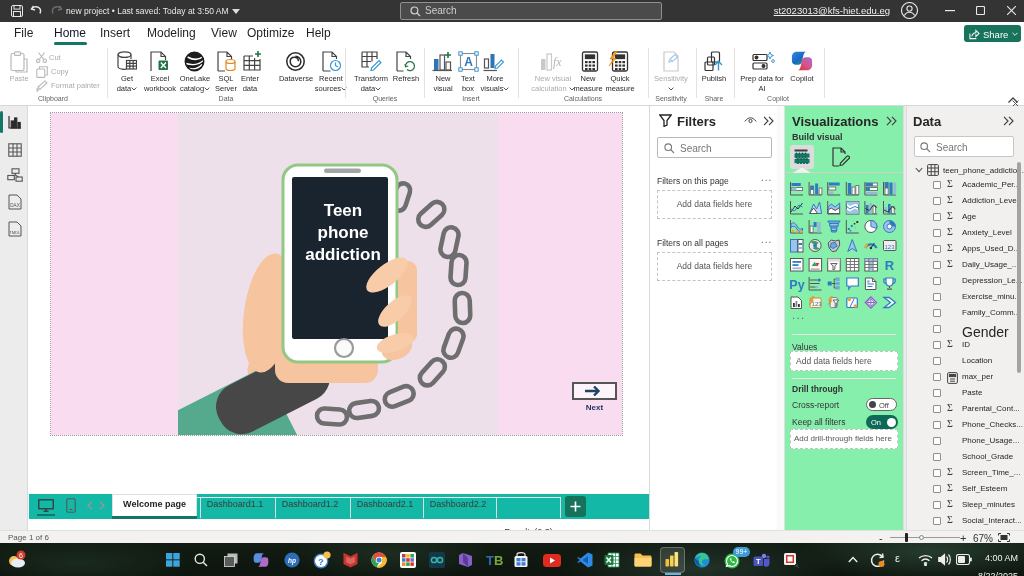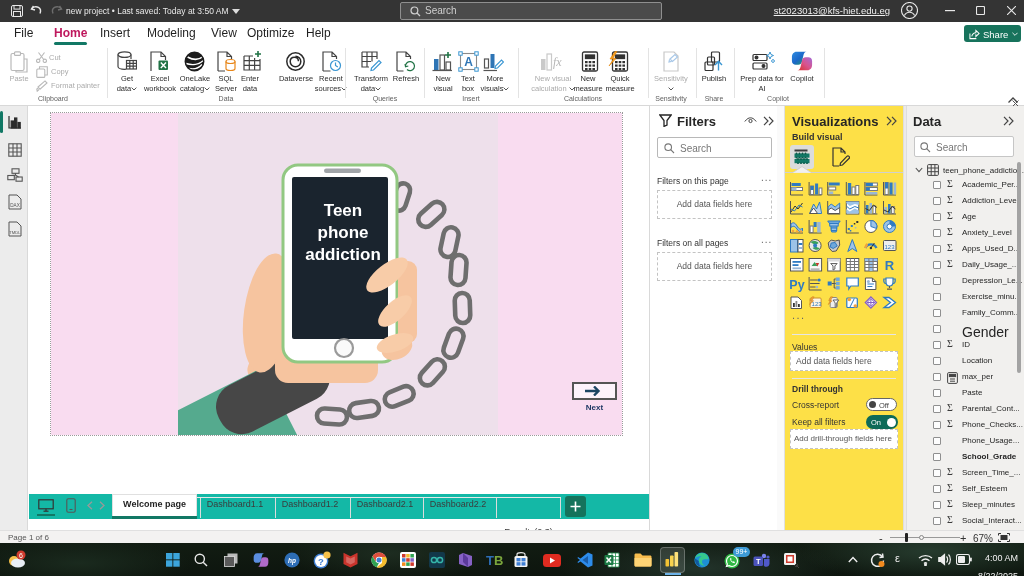--- a/index.html
+++ b/index.html
@@ -23,21 +23,21 @@
 .gray{color:#ababab;}
 
 #leftnav{left:0;top:106px;width:28px;height:424px;background:#ececec;border-right:1px solid #d9d9d9;}
 
 #canvas{left:29px;top:106px;width:620px;height:424px;background:#fff;}
 #page{position:absolute;left:22px;top:7px;width:571px;height:322px;background:#f9dcf0;outline:1px dotted #9a9a9a;}
 #pic{position:absolute;left:127px;top:0;width:320px;height:322px;background:#eee0eb;}
 
 #filters{left:649px;top:106px;width:128px;height:424px;background:#fff;border-left:1px solid #d9d9d9;}
 #fscroll{left:777px;top:106px;width:8px;height:424px;background:#fafafa;border-right:1px solid #e0e0e0;}
-#vizpanel{left:785px;top:106px;width:118px;height:424px;background:#fde047;}
+#vizpanel{left:785px;top:106px;width:118px;height:424px;background:#86efac;}
 #vdivide{left:903px;top:106px;width:4px;height:424px;background:#eceae8;border-left:1px solid #ddd;border-right:1px solid #ddd;}
 #datapanel{left:907px;top:106px;width:117px;height:424px;background:#f1f0ee;}
 
 #tabsrow{left:29px;top:494px;width:620px;height:25px;background:#14b8a6;}
 #statusbar{left:0;top:530px;width:1024px;height:13px;background:#f3f2f1;border-top:1px solid #e0e0e0;font-size:8px;color:#555;}
 #taskbar{left:0;top:543px;width:1024px;height:33px;background:radial-gradient(ellipse 150px 40px at 390px 10px,#1d2c20,transparent 70%),radial-gradient(ellipse 200px 45px at 700px 25px,#22332a,transparent 70%),radial-gradient(ellipse 180px 40px at 930px 8px,#263b2e,transparent 75%),radial-gradient(ellipse 160px 35px at 80px 20px,#1a2a1e,transparent 70%),linear-gradient(180deg,#121c12,#0d150e);}
 </style>
 </head>
 <body>
 <div class="abs" id="titlebar">
@@ -73,21 +73,21 @@
     </svg>
   <svg class="abs" style="left:976px;top:6px" width="9" height="9" viewBox="0 0 9 9" fill="none" stroke="#e8e8e8" stroke-width="1.1">
       <rect x="0.5" y="0.5" width="8" height="8" rx="1"></rect>
     </svg>
   <svg class="abs" style="left:1007px;top:6px" width="9" height="9" viewBox="0 0 9 9" stroke="#e8e8e8" stroke-width="1.1">
       <path d="M0,0 L9,9 M9,0 L0,9"></path>
     </svg>
 </div>
 <div class="abs" id="menubar">
   <div class="mitem" style="left:14px;">File</div>
-  <div class="mitem" style="left:54px;font-weight:700;color:#be185d;">Home</div>
+  <div class="mitem" style="left:54px;font-weight:400;color:#0f172a;">Home</div>
   <div class="mitem" style="left:100px;">Insert</div>
   <div class="mitem" style="left:147px;">Modeling</div>
   <div class="mitem" style="left:211px;">View</div>
   <div class="mitem" style="left:247px;">Optimize</div>
   <div class="mitem" style="left:306px;">Help</div>
   <div class="abs" style="left:54px;top:20px;width:33px;height:3px;background:#117865;border-radius:2px;"></div>
   <div id="sharebtn">
       <svg style="position:absolute;left:5px;top:4px" width="11" height="11" viewBox="0 0 12 12" fill="none" stroke="#fff" stroke-width="1.1">
         <path d="M1,5 L1,10.5 L8,10.5"></path>
         <path d="M3,8 C3.5,5.5 5,4.2 7.5,4 L7.5,1.5 L11,4.8 L7.5,8.2 L7.5,5.8"></path>
@@ -803,21 +803,21 @@
 <div class="abs" style="left:55px;top:282px;font-size:8px;color:#252525;white-space:nowrap;">Paste</div>
 <div class="abs" style="left:26px;top:299px;width:8px;height:8px;border:1px solid #8f8f8f;border-radius:1px;background:#fdfdfd;"></div>
 <div class="abs" style="left:40px;top:296px;font-size:10px;color:#3b3b3b;font-family:'Liberation Serif',serif;">Σ</div>
 <div class="abs" style="left:55px;top:298px;font-size:8px;color:#252525;white-space:nowrap;">Parental_Cont...</div>
 <div class="abs" style="left:26px;top:315px;width:8px;height:8px;border:1px solid #8f8f8f;border-radius:1px;background:#fdfdfd;"></div>
 <div class="abs" style="left:40px;top:312px;font-size:10px;color:#3b3b3b;font-family:'Liberation Serif',serif;">Σ</div>
 <div class="abs" style="left:55px;top:314px;font-size:8px;color:#252525;white-space:nowrap;">Phone_Checks...</div>
 <div class="abs" style="left:26px;top:331px;width:8px;height:8px;border:1px solid #8f8f8f;border-radius:1px;background:#fdfdfd;"></div>
 <div class="abs" style="left:55px;top:330px;font-size:8px;color:#252525;white-space:nowrap;">Phone_Usage...</div>
 <div class="abs" style="left:26px;top:347px;width:8px;height:8px;border:1px solid #8f8f8f;border-radius:1px;background:#fdfdfd;"></div>
-<div class="abs" style="left:55px;top:346px;font-size:8px;color:#252525;white-space:nowrap;font-weight:bold;">School_Grade</div>
+<div class="abs" style="left:55px;top:346px;font-size:8px;color:#252525;white-space:nowrap;">School_Grade</div>
 <div class="abs" style="left:26px;top:363px;width:8px;height:8px;border:1px solid #8f8f8f;border-radius:1px;background:#fdfdfd;"></div>
 <div class="abs" style="left:40px;top:360px;font-size:10px;color:#3b3b3b;font-family:'Liberation Serif',serif;">Σ</div>
 <div class="abs" style="left:55px;top:362px;font-size:8px;color:#252525;white-space:nowrap;">Screen_Time_...</div>
 <div class="abs" style="left:26px;top:379px;width:8px;height:8px;border:1px solid #8f8f8f;border-radius:1px;background:#fdfdfd;"></div>
 <div class="abs" style="left:40px;top:376px;font-size:10px;color:#3b3b3b;font-family:'Liberation Serif',serif;">Σ</div>
 <div class="abs" style="left:55px;top:378px;font-size:8px;color:#252525;white-space:nowrap;">Self_Esteem</div>
 <div class="abs" style="left:26px;top:395px;width:8px;height:8px;border:1px solid #8f8f8f;border-radius:1px;background:#fdfdfd;"></div>
 <div class="abs" style="left:40px;top:392px;font-size:10px;color:#3b3b3b;font-family:'Liberation Serif',serif;">Σ</div>
 <div class="abs" style="left:55px;top:394px;font-size:8px;color:#252525;white-space:nowrap;">Sleep_minutes</div>
 <div class="abs" style="left:26px;top:411px;width:8px;height:8px;border:1px solid #8f8f8f;border-radius:1px;background:#fdfdfd;"></div>

